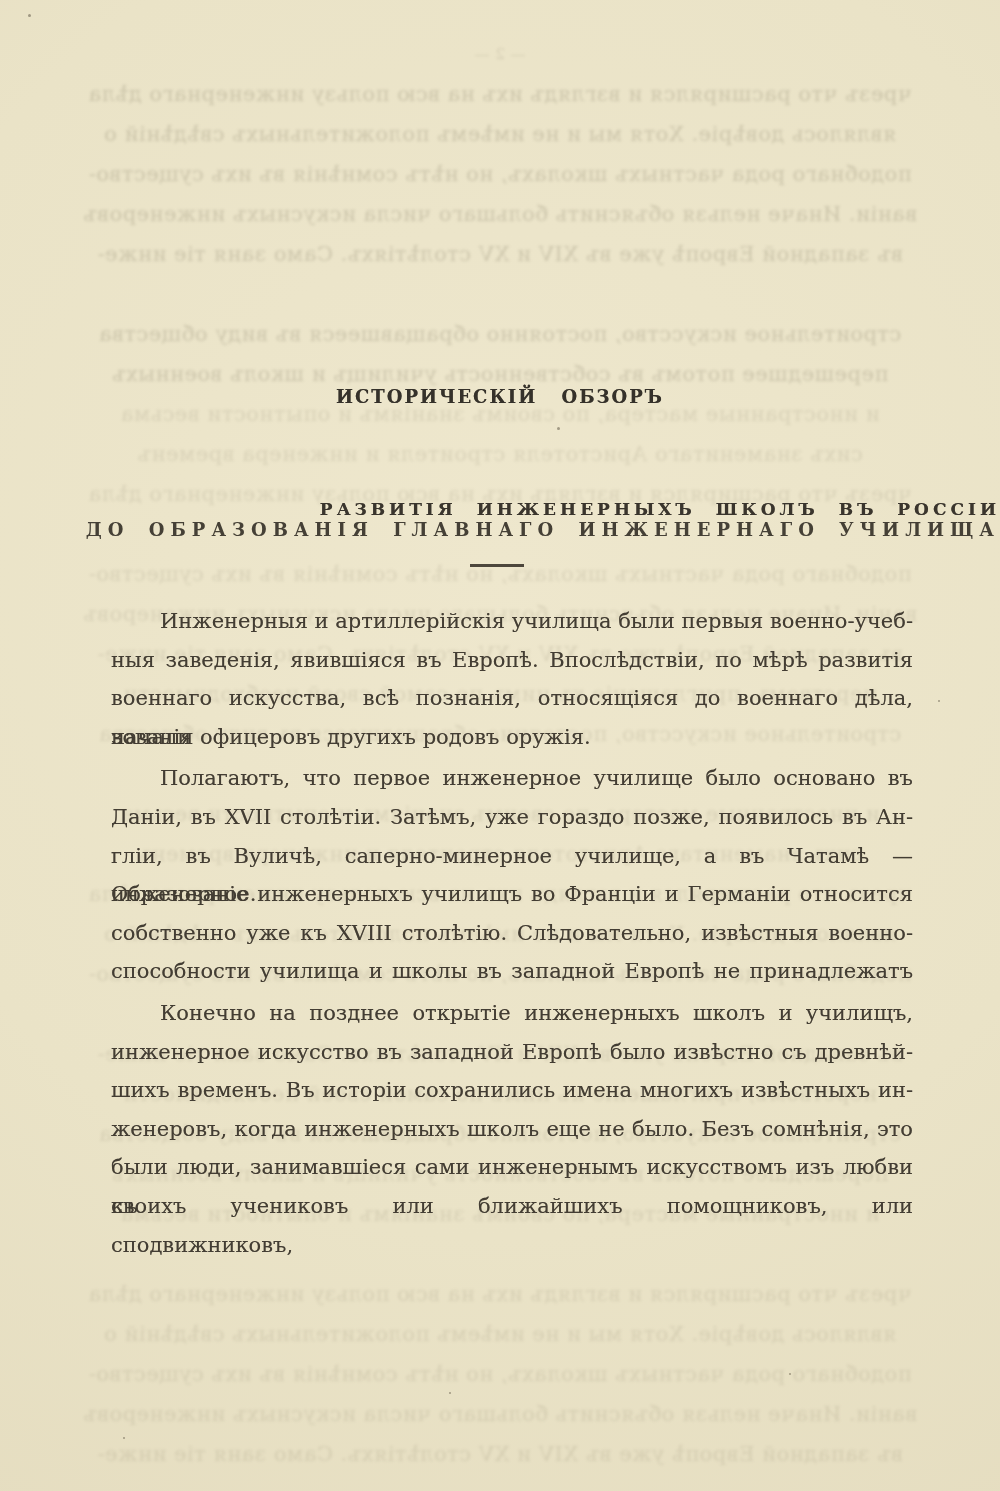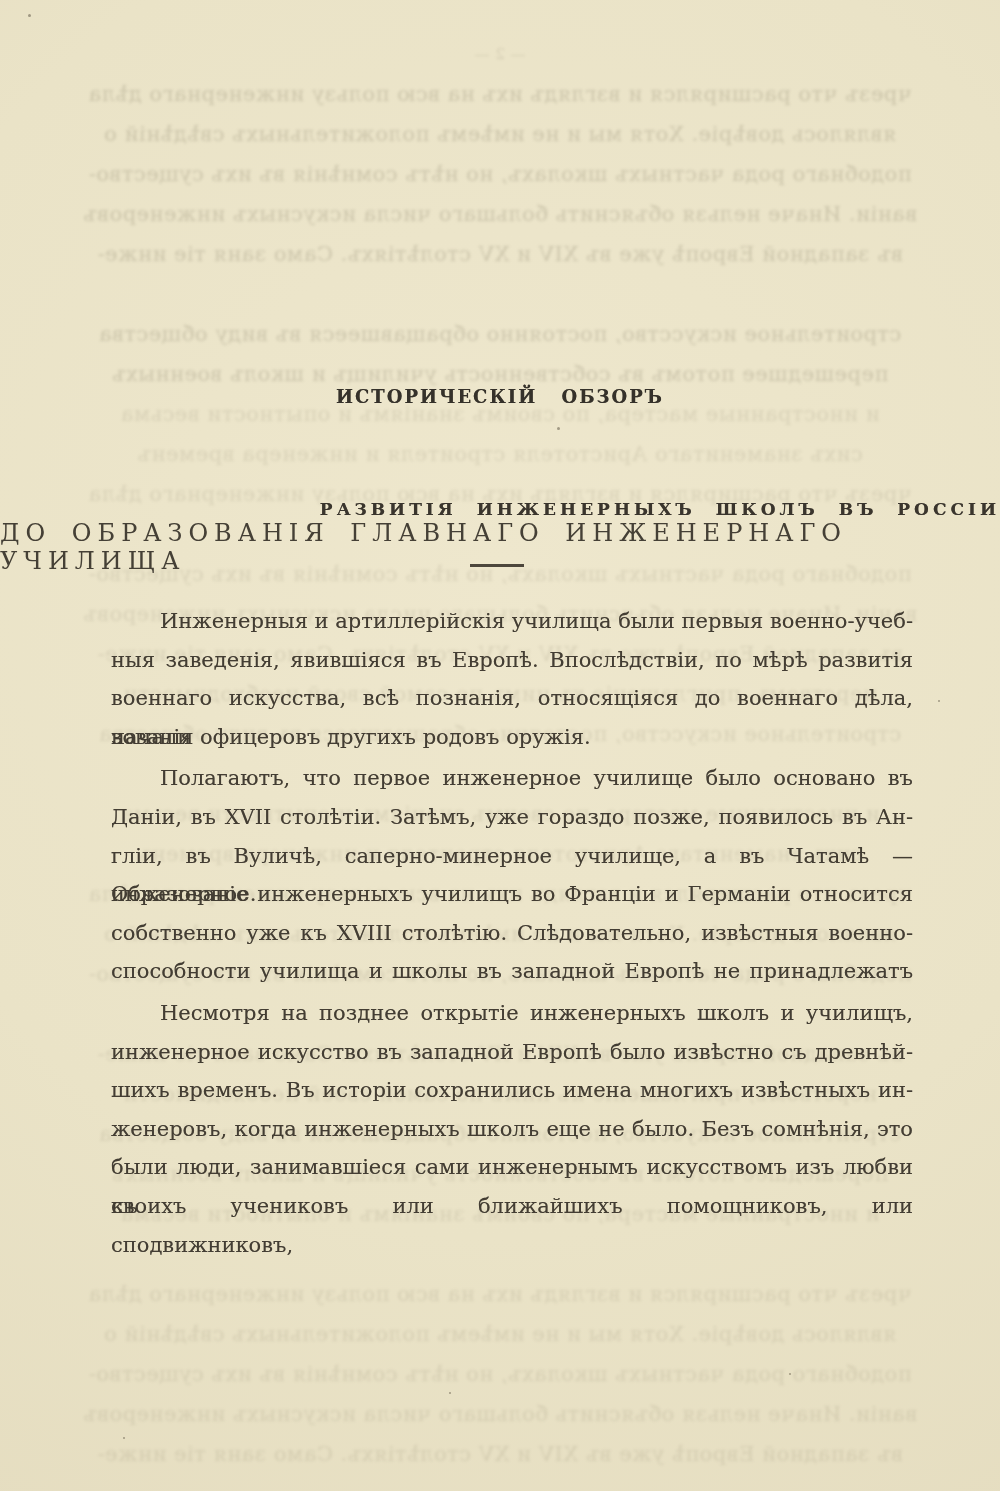--- a/index.html
+++ b/index.html
@@ -45,22 +45,22 @@
     position:absolute;left:0;right:0;top:460px;
     text-align:right;
     font-size:17px;font-weight:bold;
     letter-spacing:4px;word-spacing:10px;
     color:#3a352d;
     text-shadow:0 0 .5px rgba(55,50,42,.55);
     margin-top:39px;
   }
   .subtitle2{
     position:absolute;left:0;right:0;top:519px;
-    text-align:left;
-    font-size:24px;font-weight:normal;
+    text-align:right;
+    font-size:18px;font-weight:bold;
     letter-spacing:6px;word-spacing:7px;
     color:#45403625;
     color:#454036;
   }
   .divider{
     position:absolute;left:470px;top:564px;
     width:54px;height:2.5px;
     background:#4d473c;
   }
   
@@ -141,21 +141,21 @@
       </div>
       <div class="para">
         <div class="tline tindent">Полагаютъ, что первое инженерное училище было основано въ</div>
         <div class="tline">Даніи, въ XVII столѣтіи. Затѣмъ, уже гораздо позже, появилось въ Ан-</div>
         <div class="tline">гліи, въ Вуличѣ, саперно-минерное училище, а въ Чатамѣ — инженерное.</div>
         <div class="tline">Образованіе инженерныхъ училищъ во Франціи и Германіи относится</div>
         <div class="tline">собственно уже къ XVIII столѣтію. Слѣдовательно, извѣстныя военно-</div>
         <div class="tline">способности училища и школы въ западной Европѣ не принадлежатъ</div>
       </div>
       <div class="para">
-        <div class="tline tindent">Несмотря на позднее открытіе инженерныхъ школъ и училищъ,</div>
+        <div class="tline tindent">Конечно на позднее открытіе инженерныхъ школъ и училищъ,</div>
         <div class="tline">инженерное искусство въ западной Европѣ было извѣстно съ древнѣй-</div>
         <div class="tline">шихъ временъ. Въ исторіи сохранились имена многихъ извѣстныхъ ин-</div>
         <div class="tline">женеровъ, когда инженерныхъ школъ еще не было. Безъ сомнѣнія, это</div>
         <div class="tline">были люди, занимавшіеся сами инженернымъ искусствомъ изъ любви къ</div>
         <div class="tline">своихъ учениковъ или ближайшихъ помощниковъ, или сподвижниковъ,</div>
       </div>
     </div>
 
 <div class="speck" style="left: 28px; top: 14px; width: 3px; height: 3px;"></div>
     <div class="speck" style="left: 557px; top: 427px; width: 3px; height: 3px;"></div>

